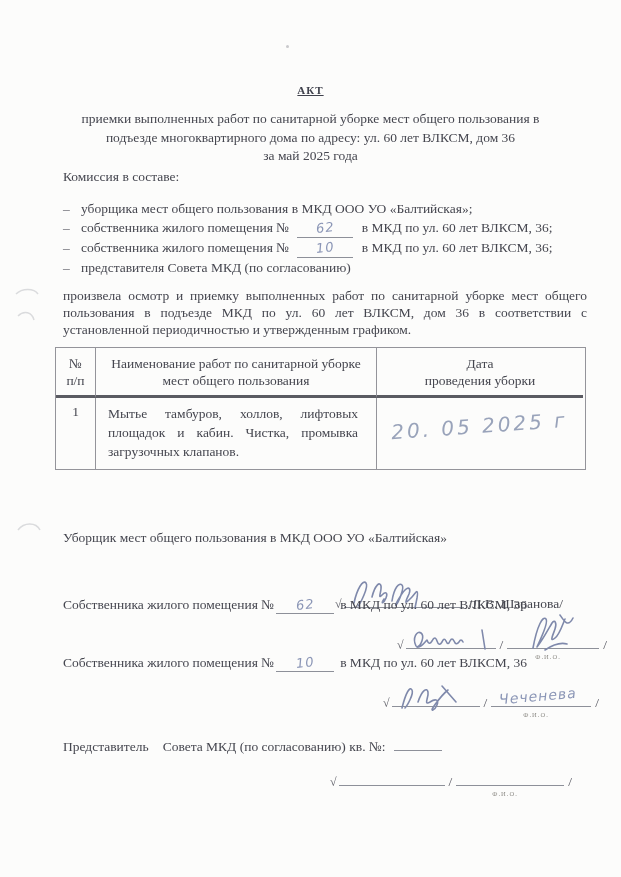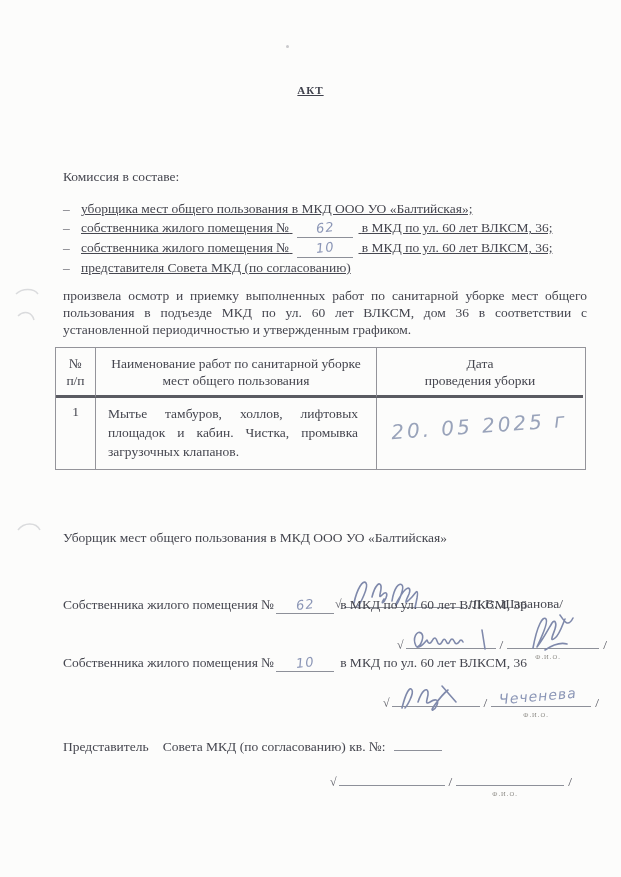--- a/index.html
+++ b/index.html
@@ -6,21 +6,21 @@
   .page{
     position:relative;width:621px;height:877px;background:#fcfcfb;
     font-family:"Liberation Serif", serif;color:#45464f;font-size:13.5px;
     overflow:hidden;margin:0 auto;box-shadow:0 0 4px rgba(0,0,0,.2);
   }
   .abs{position:absolute;}
   .doc-title{top:84px;left:0;width:100%;text-align:center;font-weight:bold;
     font-size:11px;letter-spacing:1px;text-decoration:underline;color:#3f414c;}
   .subtitle{top:110px;left:38px;width:545px;text-align:center;line-height:18.5px;}
   .commission-intro{left:63px;top:169px;}
-  .members{left:63px;top:199px;width:528px;line-height:19px;text-decoration:underline;}
+  .members{left:63px;top:199px;width:528px;line-height:19px;}
   .member .dash{display:inline-block;width:18px;color:#5a5b64;}
   .blank{display:inline-block;border-bottom:1px solid #8d9099;text-align:center;vertical-align:baseline;}
   .hw{font-family:"DejaVu Sans", sans-serif;font-style:italic;color:#8b96b6;}
   .hw-num{display:inline-block;font-size:13px;transform:rotate(-6deg);letter-spacing:1px;}
   .body-par{left:63px;top:287px;width:524px;text-align:justify;line-height:17px;}
   
   .doc-table{left:55px;top:347px;width:529px;border:1px solid #94949a;background:transparent;}
   .t-row{display:flex;}
   .t-cell{border-right:1px solid #94949a;box-sizing:border-box;}
   .t-cell:last-child{border-right:none;}
@@ -57,20 +57,25 @@
   <div class="abs" style="left:286px;top:45px;width:3px;height:3px;border-radius:50%;background:#c9c9cc;"></div>
   <svg class="abs" style="left:12px;top:286px;" width="30" height="40">
     <path d="M4,8 C10,2 22,2 26,8 M6,30 C12,24 20,26 22,34" fill="none" stroke="#dadbdd" stroke-width="1.5"></path>
   </svg>
   <svg class="abs" style="left:14px;top:518px;" width="30" height="20">
     <path d="M4,12 C10,4 22,4 26,12" fill="none" stroke="#dadbdd" stroke-width="1.5"></path>
   </svg>
 
   <div class="abs doc-title">АКТ</div>
 
+  <div class="abs subtitle">
+    <div>приемки выполненных работ по санитарной уборке мест общего пользования в</div>
+    <div>подъезде многоквартирного дома по адресу: ул. 60 лет ВЛКСМ, дом 36</div>
+    <div>за май 2025 года</div>
+  </div>
 
   <div class="abs commission-intro">Комиссия в составе:</div>
 
   <div class="abs members">
     <div class="member">
       <span class="dash">–</span><span>уборщика мест общего пользования в МКД ООО УО «Балтийская»;</span>
     </div>
     <div class="member">
       <span class="dash">–</span><span>собственника жилого помещения №</span>
       <span class="blank" style="width:56px;margin:0 5px;"><span class="hw hw-num">62</span></span>

